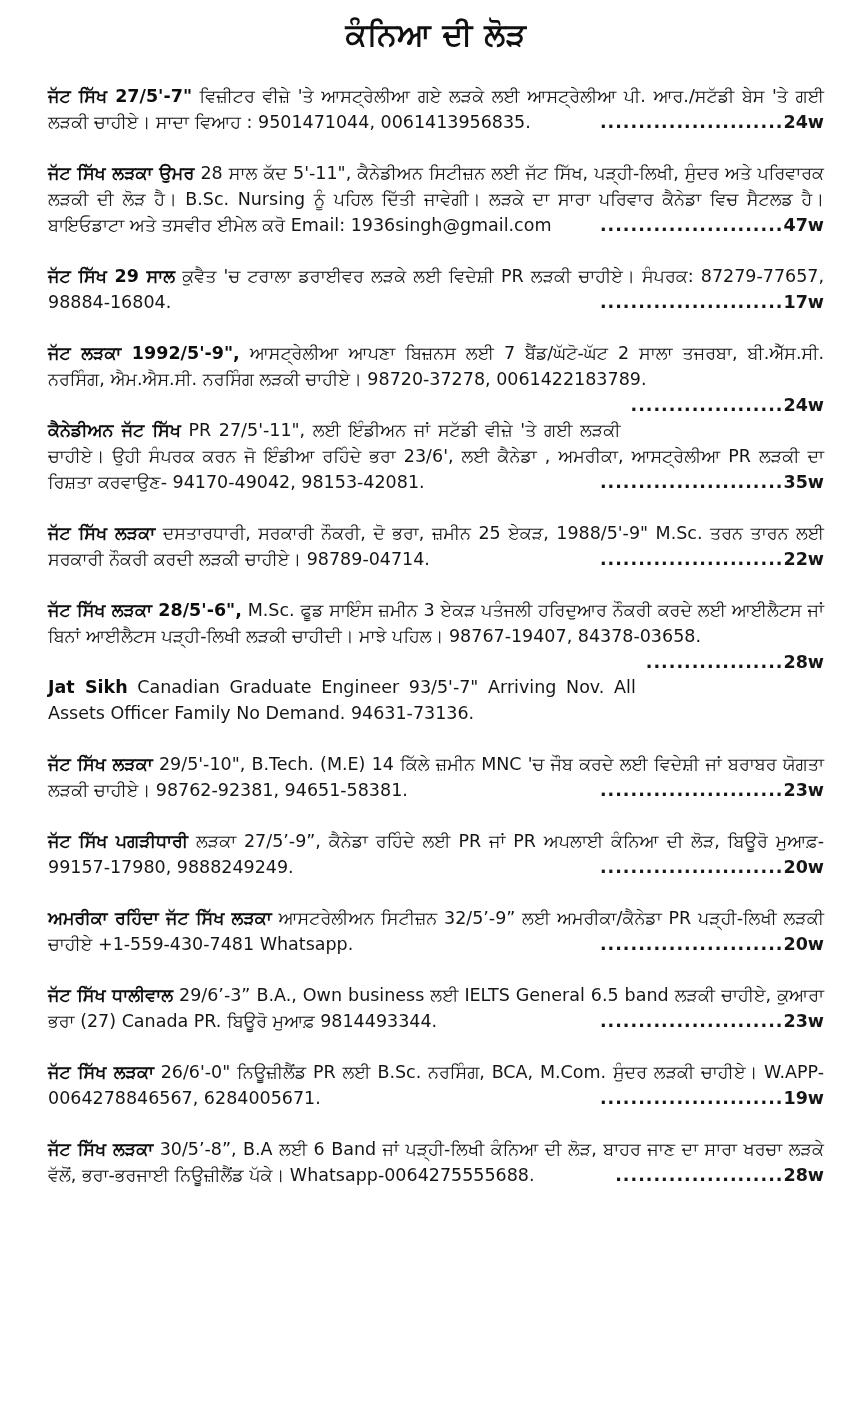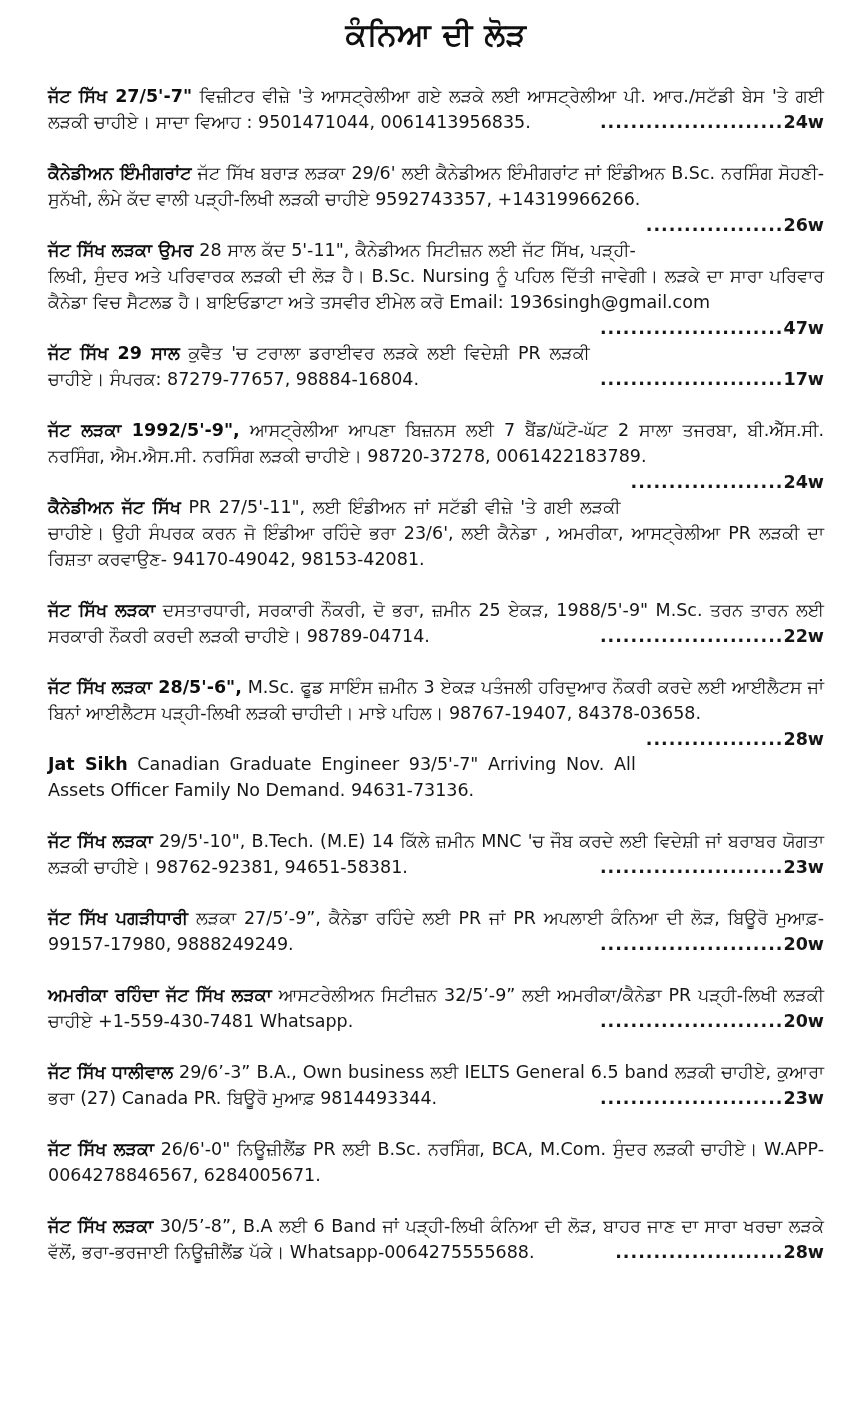--- a/index.html
+++ b/index.html
@@ -45,44 +45,43 @@
   p.ad .wc .dots { letter-spacing: 1px; }
 </style>
 </head>
 <body>
 
 <div class="page">
   <h1 class="title">ਕੰਨਿਆ ਦੀ ਲੋੜ</h1>
   <div class="ads" id="ads-list">
   <p class="ad"><b class="lead">ਜੱਟ ਸਿੱਖ 27/5'-7"</b><span> ਵਿਜ਼ੀਟਰ ਵੀਜ਼ੇ 'ਤੇ ਆਸਟ੍ਰੇਲੀਆ ਗਏ ਲੜਕੇ ਲਈ ਆਸਟ੍ਰੇਲੀਆ ਪੀ. ਆਰ./ਸਟੱਡੀ ਬੇਸ 'ਤੇ ਗਈ ਲੜਕੀ ਚਾਹੀਏ। ਸਾਦਾ ਵਿਆਹ : 9501471044, 0061413956835.</span><span class="wc"><span class="dots">........................</span><span>24w</span></span></p>
 
-  <p class="ad"><b class="lead">ਕੈਨੇਡੀਅਨ ਇੰਮੀਗਰਾਂਟ</b><span> ਜੱਟ ਸਿੱਖ ਬਰਾੜ ਲੜਕਾ 29/6' ਲਈ ਕੈਨੇਡੀਅਨ ਇੰਮੀਗਰਾਂਟ ਜਾਂ ਇੰਡੀਅਨ B.Sc. ਨਰਸਿੰਗ ਸੋਹਣੀ-ਸੁਨੱਖੀ, ਲੰਮੇ ਕੱਦ ਵਾਲੀ ਪੜ੍ਹੀ-ਲਿਖੀ ਲੜਕੀ ਚਾਹੀਏ 9592743357, +14319966266.</span><span class="wc"><span class="dots">..................</span><span>26w</span></span></p>
 
   <p class="ad"><b class="lead">ਜੱਟ ਸਿੱਖ ਲੜਕਾ ਉਮਰ</b><span> 28 ਸਾਲ ਕੱਦ 5'-11", ਕੈਨੇਡੀਅਨ ਸਿਟੀਜ਼ਨ ਲਈ ਜੱਟ ਸਿੱਖ, ਪੜ੍ਹੀ-ਲਿਖੀ, ਸੁੰਦਰ ਅਤੇ ਪਰਿਵਾਰਕ ਲੜਕੀ ਦੀ ਲੋੜ ਹੈ। B.Sc. Nursing ਨੂੰ ਪਹਿਲ ਦਿੱਤੀ ਜਾਵੇਗੀ। ਲੜਕੇ ਦਾ ਸਾਰਾ ਪਰਿਵਾਰ ਕੈਨੇਡਾ ਵਿਚ ਸੈਟਲਡ ਹੈ। ਬਾਇਓਡਾਟਾ ਅਤੇ ਤਸਵੀਰ ਈਮੇਲ ਕਰੋ Email: 1936singh@gmail.com</span><span class="wc"><span class="dots">........................</span><span>47w</span></span></p>
 
 
   <p class="ad"><b class="lead">ਜੱਟ ਸਿੱਖ 29 ਸਾਲ</b><span> ਕੁਵੈਤ 'ਚ ਟਰਾਲਾ ਡਰਾਈਵਰ ਲੜਕੇ ਲਈ ਵਿਦੇਸ਼ੀ PR ਲੜਕੀ ਚਾਹੀਏ। ਸੰਪਰਕ: 87279-77657, 98884-16804.</span><span class="wc"><span class="dots">........................</span><span>17w</span></span></p>
 
 
   <p class="ad"><b class="lead">ਜੱਟ ਲੜਕਾ 1992/5'-9",</b><span> ਆਸਟ੍ਰੇਲੀਆ ਆਪਣਾ ਬਿਜ਼ਨਸ ਲਈ 7 ਬੈਂਡ/ਘੱਟੋ-ਘੱਟ 2 ਸਾਲਾ ਤਜਰਬਾ, ਬੀ.ਐੱਸ.ਸੀ. ਨਰਸਿੰਗ, ਐਮ.ਐਸ.ਸੀ. ਨਰਸਿੰਗ ਲੜਕੀ ਚਾਹੀਏ। 98720-37278, 0061422183789.</span><span class="wc"><span class="dots">....................</span><span>24w</span></span></p>
 
-  <p class="ad"><b class="lead">ਕੈਨੇਡੀਅਨ ਜੱਟ ਸਿੱਖ</b><span> PR 27/5'-11", ਲਈ ਇੰਡੀਅਨ ਜਾਂ ਸਟੱਡੀ ਵੀਜ਼ੇ 'ਤੇ ਗਈ ਲੜਕੀ ਚਾਹੀਏ। ਉਹੀ ਸੰਪਰਕ ਕਰਨ ਜੋ ਇੰਡੀਆ ਰਹਿੰਦੇ ਭਰਾ 23/6', ਲਈ ਕੈਨੇਡਾ , ਅਮਰੀਕਾ, ਆਸਟ੍ਰੇਲੀਆ PR ਲੜਕੀ ਦਾ ਰਿਸ਼ਤਾ ਕਰਵਾਉਣ- 94170-49042, 98153-42081.</span></p>
+  <p class="ad"><b class="lead">ਕੈਨੇਡੀਅਨ ਜੱਟ ਸਿੱਖ</b><span> PR 27/5'-11", ਲਈ ਇੰਡੀਅਨ ਜਾਂ ਸਟੱਡੀ ਵੀਜ਼ੇ 'ਤੇ ਗਈ ਲੜਕੀ ਚਾਹੀਏ। ਉਹੀ ਸੰਪਰਕ ਕਰਨ ਜੋ ਇੰਡੀਆ ਰਹਿੰਦੇ ਭਰਾ 23/6', ਲਈ ਕੈਨੇਡਾ , ਅਮਰੀਕਾ, ਆਸਟ੍ਰੇਲੀਆ PR ਲੜਕੀ ਦਾ ਰਿਸ਼ਤਾ ਕਰਵਾਉਣ- 94170-49042, 98153-42081.</span><span class="wc"><span class="dots">........................</span><span>35w</span></span></p>
 
   <p class="ad"><b class="lead">ਜੱਟ ਸਿੱਖ ਲੜਕਾ</b><span> ਦਸਤਾਰਧਾਰੀ, ਸਰਕਾਰੀ ਨੌਕਰੀ, ਦੋ ਭਰਾ, ਜ਼ਮੀਨ 25 ਏਕੜ, 1988/5'-9" M.Sc. ਤਰਨ ਤਾਰਨ ਲਈ ਸਰਕਾਰੀ ਨੌਕਰੀ ਕਰਦੀ ਲੜਕੀ ਚਾਹੀਏ। 98789-04714.</span><span class="wc"><span class="dots">........................</span><span>22w</span></span></p>
 
   <p class="ad"><b class="lead">ਜੱਟ ਸਿੱਖ ਲੜਕਾ 28/5'-6",</b><span> M.Sc. ਫੂਡ ਸਾਇੰਸ ਜ਼ਮੀਨ 3 ਏਕੜ ਪਤੰਜਲੀ ਹਰਿਦੁਆਰ ਨੌਕਰੀ ਕਰਦੇ ਲਈ ਆਈਲੈਟਸ ਜਾਂ ਬਿਨਾਂ ਆਈਲੈਟਸ ਪੜ੍ਹੀ-ਲਿਖੀ  ਲੜਕੀ ਚਾਹੀਦੀ। ਮਾਝੇ ਪਹਿਲ। 98767-19407, 84378-03658.</span><span class="wc"><span class="dots">..................</span><span>28w</span></span></p>
 
   <p class="ad"><b class="lead">Jat Sikh</b><span> Canadian Graduate Engineer 93/5'-7"  Arriving Nov. All Assets Officer Family No Demand. 94631-73136.</span></p>
 
   <p class="ad"><b class="lead">ਜੱਟ ਸਿੱਖ ਲੜਕਾ</b><span> 29/5'-10", B.Tech. (M.E) 14 ਕਿੱਲੇ ਜ਼ਮੀਨ MNC 'ਚ ਜੌਬ ਕਰਦੇ ਲਈ ਵਿਦੇਸ਼ੀ ਜਾਂ ਬਰਾਬਰ ਯੋਗਤਾ ਲੜਕੀ ਚਾਹੀਏ। 98762-92381, 94651-58381.</span><span class="wc"><span class="dots">........................</span><span>23w</span></span></p>
 
   <p class="ad"><b class="lead">ਜੱਟ ਸਿੱਖ ਪਗੜੀਧਾਰੀ</b><span> ਲੜਕਾ 27/5’-9”, ਕੈਨੇਡਾ ਰਹਿੰਦੇ ਲਈ PR ਜਾਂ PR ਅਪਲਾਈ ਕੰਨਿਆ ਦੀ ਲੋੜ, ਬਿਊਰੋ ਮੁਆਫ਼- 99157-17980, 9888249249.</span><span class="wc"><span class="dots">........................</span><span>20w</span></span></p>
 
   <p class="ad"><b class="lead">ਅਮਰੀਕਾ ਰਹਿੰਦਾ ਜੱਟ ਸਿੱਖ ਲੜਕਾ</b><span> ਆਸਟਰੇਲੀਅਨ ਸਿਟੀਜ਼ਨ 32/5’-9” ਲਈ ਅਮਰੀਕਾ/ਕੈਨੇਡਾ PR ਪੜ੍ਹੀ-ਲਿਖੀ  ਲੜਕੀ ਚਾਹੀਏ +1-559-430-7481  Whatsapp.</span><span class="wc"><span class="dots">........................</span><span>20w</span></span></p>
 
   <p class="ad"><b class="lead">ਜੱਟ ਸਿੱਖ ਧਾਲੀਵਾਲ</b><span> 29/6’-3” B.A., Own business ਲਈ IELTS General 6.5 band ਲੜਕੀ ਚਾਹੀਏ, ਕੁਆਰਾ ਭਰਾ (27) Canada PR. ਬਿਊਰੋ ਮੁਆਫ਼ 9814493344.</span><span class="wc"><span class="dots">........................</span><span>23w</span></span></p>
 
-  <p class="ad"><b class="lead">ਜੱਟ ਸਿੱਖ ਲੜਕਾ</b><span> 26/6'-0"  ਨਿਊਜ਼ੀਲੈਂਡ PR ਲਈ B.Sc. ਨਰਸਿੰਗ, BCA, M.Com. ਸੁੰਦਰ ਲੜਕੀ ਚਾਹੀਏ। W.APP-0064278846567,  6284005671.</span></p>
+  <p class="ad"><b class="lead">ਜੱਟ ਸਿੱਖ ਲੜਕਾ</b><span> 26/6'-0"  ਨਿਊਜ਼ੀਲੈਂਡ PR ਲਈ B.Sc. ਨਰਸਿੰਗ, BCA, M.Com. ਸੁੰਦਰ ਲੜਕੀ ਚਾਹੀਏ। W.APP-0064278846567,  6284005671.</span><span class="wc"><span class="dots">........................</span><span>19w</span></span></p>
 
   <p class="ad"><b class="lead">ਜੱਟ ਸਿੱਖ ਲੜਕਾ</b><span> 30/5’-8”,  B.A ਲਈ 6 Band ਜਾਂ ਪੜ੍ਹੀ-ਲਿਖੀ  ਕੰਨਿਆ ਦੀ ਲੋੜ, ਬਾਹਰ ਜਾਣ ਦਾ ਸਾਰਾ ਖਰਚਾ ਲੜਕੇ ਵੱਲੋਂ, ਭਰਾ-ਭਰਜਾਈ  ਨਿਊਜ਼ੀਲੈਂਡ ਪੱਕੇ। Whatsapp-0064275555688.</span><span class="wc"><span class="dots">......................</span><span>28w</span></span></p>
 
 </div>
 </div>
 
 </body></html>

